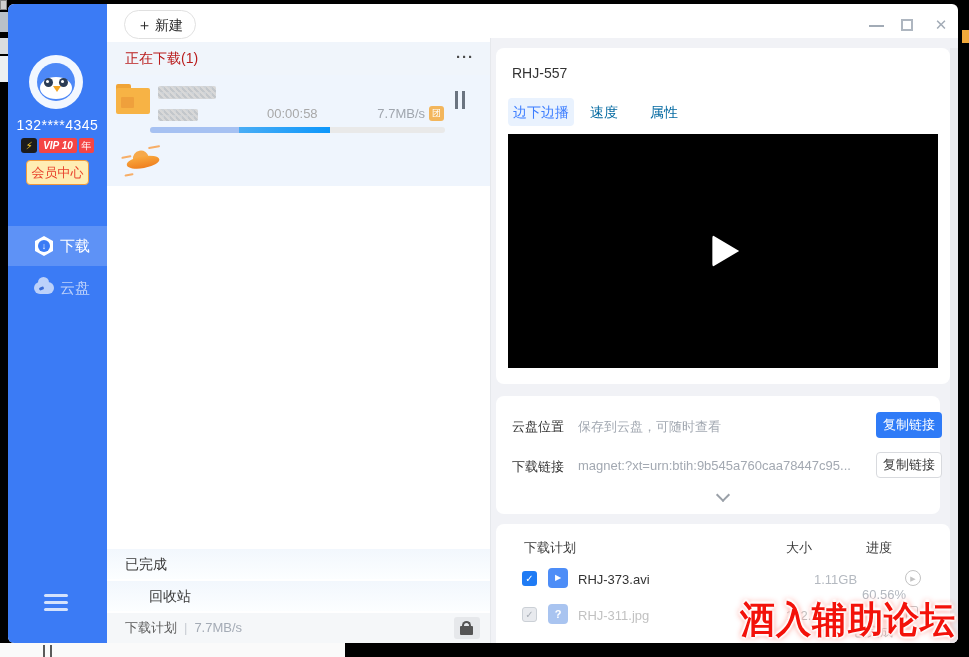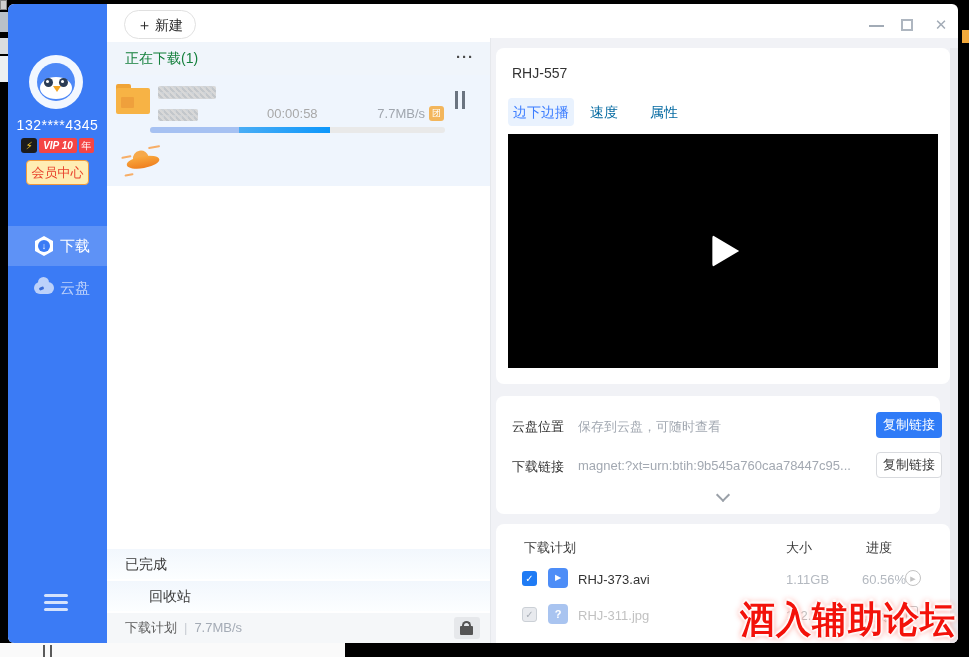--- a/index.html
+++ b/index.html
@@ -52,21 +52,21 @@
 
   
   .new-btn { left:116px; top:6px; width:72px; height:29px; border:1px solid #e0e0e0; border-radius:15px; background:#fff; font-size:14px; color:#2a2a2a; text-align:center; line-height:27px; cursor:pointer; }
   .new-plus { font-size:15px; margin-right:3px; }
   .ctrl-min { left:861px; top:21px; width:15px; height:2px; background:#a2abb6; cursor:pointer; }
   .ctrl-max { left:893px; top:15px; width:12px; height:12px; border:2px solid #aeb6c0; cursor:pointer; }
   .ctrl-close { left:923px; top:11px; width:20px; height:20px; color:#a2abb6; font-size:15px; line-height:20px; text-align:center; cursor:pointer; }
 
   
   .dl-header { left:99px; top:38px; width:383px; height:33px; background:#f0f5fb; }
-  .dl-header-label { position:absolute; left:18px; top:0; line-height:33px; font-size:14px; color:#15803d; }
+  .dl-header-label { position:absolute; left:18px; top:0; line-height:33px; font-size:14px; color:#b91c1c; }
   .more-icon { position:absolute; right:16px; top:0; line-height:30px; font-size:15px; font-weight:bold; color:#4a4a4a; letter-spacing:1px; cursor:pointer; }
   .task-row { left:99px; top:71px; width:383px; height:111px; background:#eff5fd; }
   .folder-icon { position:absolute; left:9px; top:9px; width:34px; height:30px; }
   .folder-tab { position:absolute; left:0; top:0; width:15px; height:7px; background:#f0a437; border-radius:2px 2px 0 0; }
   .folder-body { position:absolute; left:0; top:4px; width:34px; height:26px; background:#f7b345; border-radius:2px; }
   .folder-inner { position:absolute; left:5px; top:13px; width:13px; height:11px; background:#efa03c; border-radius:1px; }
   .mosaic { background-image:linear-gradient(45deg,#d8d8d8 25%,#c3c7cb 25% 50%,#d8d8d8 50% 75%,#ced2d6 75%); background-size:6px 6px; filter:blur(.6px); border-radius:2px; }
   .m-name { position:absolute; left:51px; top:11px; width:58px; height:13px; }
   .m-size { position:absolute; left:51px; top:34px; width:40px; height:12px; }
   .task-time { position:absolute; left:160px; top:31px; font-size:13px; color:#a8a8a8; }
@@ -119,21 +119,21 @@
   .th1 { left:28px; } .th2 { left:290px; } .th3 { left:370px; }
   .checkbox { position:absolute; left:26px; width:15px; height:15px; border-radius:3px; text-align:center; font-size:10px; line-height:15px; cursor:pointer; }
   .cb-on { background:#1f7bf4; color:#fff; }
   .cb-dis { background:#e8eaee; border:1px solid #cbd0d6; color:#a8aeb6; line-height:13px; }
   .ficon { position:absolute; left:52px; width:20px; height:20px; border-radius:4px; color:#fff; text-align:center; }
   .ficon-avi { background:#4d8df7; font-size:8px; line-height:20px; }
   .ficon-jpg { background:#a9c4f0; font-size:11px; line-height:20px; font-weight:bold; }
   .fname { position:absolute; left:82px; font-size:13px; color:#333; }
   .fsize,.fprog { position:absolute; font-size:13px; color:#b4b9c0; }
   .fsize { left:290px; }
-  .fprog { left:366px; }
+  .fprog { left:366px;margin-top:15px; }
   .row2 .fname,.row2 .fsize,.row2 .fprog { color:#c2c2c2; }
   .row2 .fprog { left:358px; }
   .playcircle { position:absolute; left:409px; width:16px; height:16px; border:1px solid #c3c3c3; border-radius:50%; color:#c3c3c3; font-size:7px; line-height:15px; text-align:center; cursor:pointer; }
   .docicon { position:absolute; left:410px; width:12px; height:15px; border:1px solid #c8c8c8; border-radius:2px; background:#fff; }
 
   .watermark { left:740px; top:596px; width:222px; font-family:"DejaVu Serif","Liberation Serif",serif; font-weight:bold; font-size:35px; letter-spacing:1px; color:#f3120a; white-space:nowrap;
     text-shadow:0 0 2px #fff,2px 0 2px #fff,-2px 0 2px #fff,0 2px 2px #fff,0 -2px 2px #fff,0 0 6px rgba(255,40,20,.9); transform:scaleY(1.05); }
 </style>
 </head>
 <body>
@@ -266,21 +266,21 @@
 
     <div class="abs card card3">
       <div class="th th1">下载计划</div>
       <div class="th th2">大小</div>
       <div class="th th3">进度</div>
 
       <div>
         <div class="checkbox cb-on" style="top:47px;">✓</div>
         <div class="ficon ficon-avi" style="top:44px;">▶</div>
         <div class="fname" style="top:48px;">RHJ-373.avi</div>
-        <div class="fsize" style="top:48px;">1.11GB</div>
+        <div class="fsize" style="top:48px;margin-left:28px;">1.11GB</div>
         <div class="fprog" style="top:48px;">60.56%</div>
         <div class="playcircle" style="top:46px;">▶</div>
       </div>
 
       <div class="row2">
         <div class="checkbox cb-dis" style="top:83px;">✓</div>
         <div class="ficon ficon-jpg" style="top:80px;">?</div>
         <div class="fname" style="top:84px;">RHJ-311.jpg</div>
         <div class="fsize" style="top:84px;">132.25KB</div>
         <div class="fprog" style="top:84px;">已完成</div>

